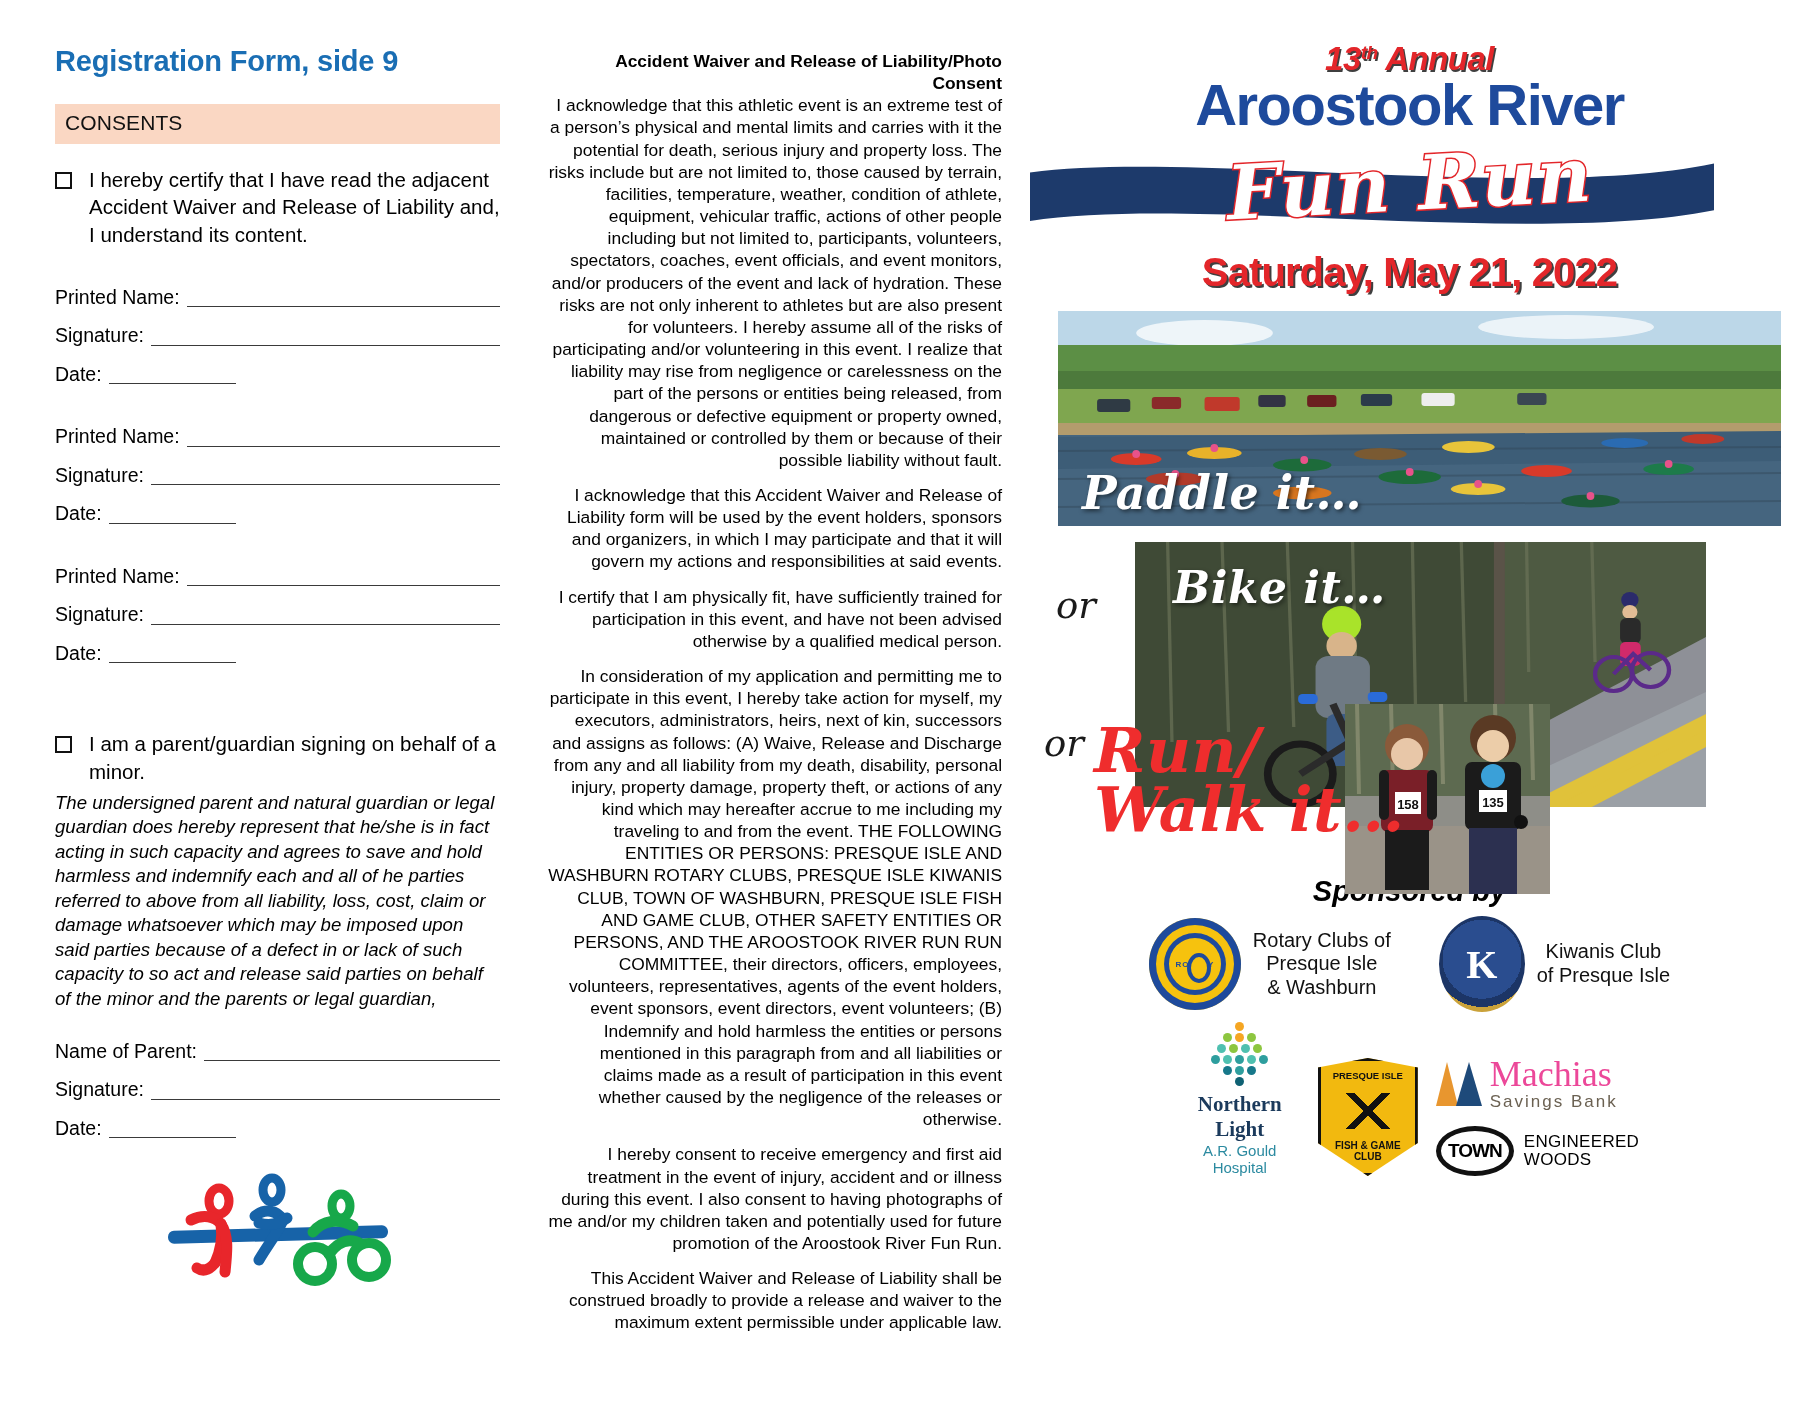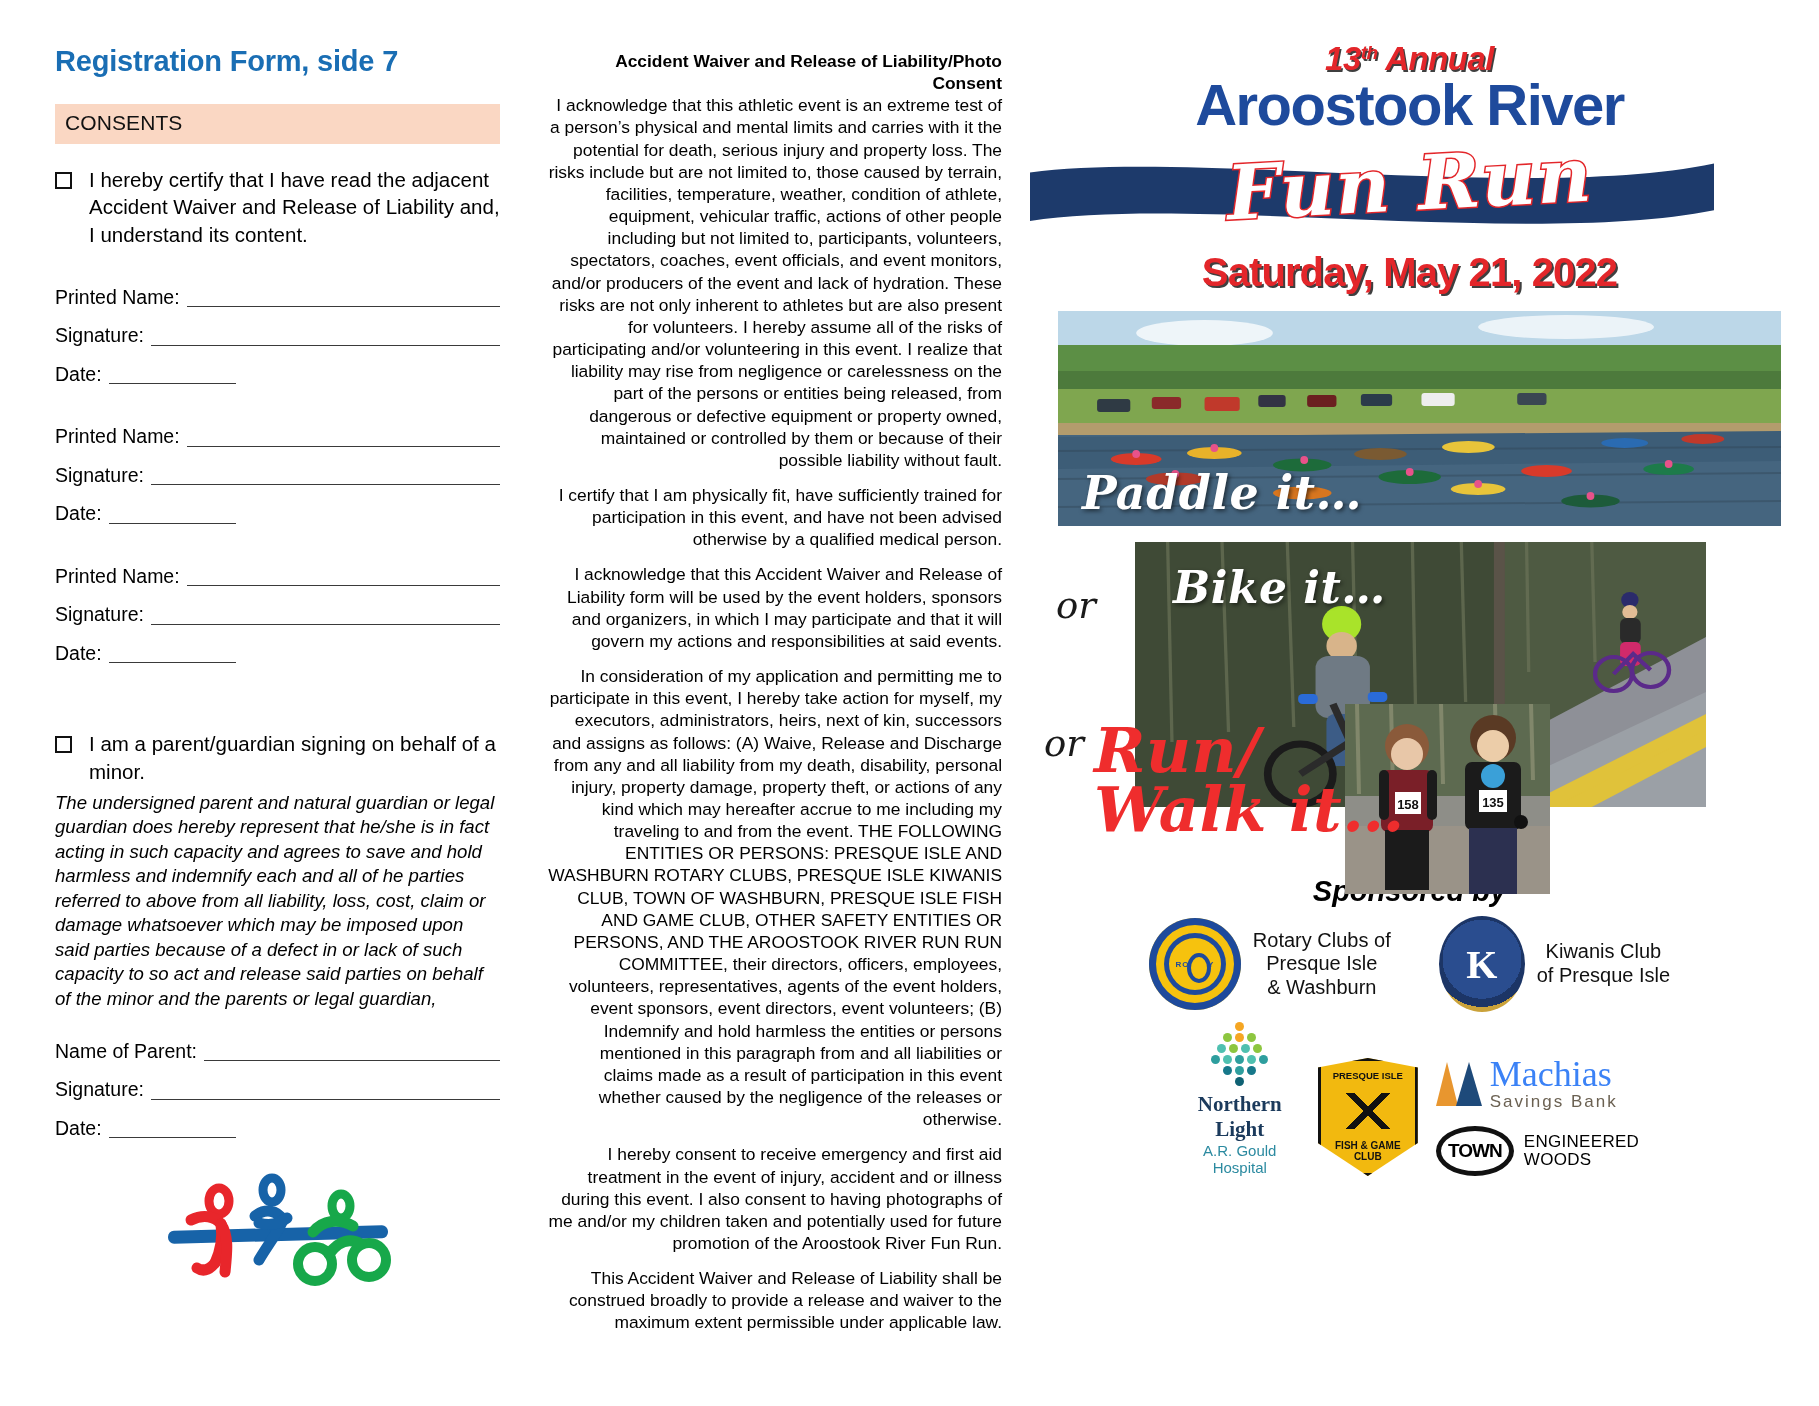--- a/index.html
+++ b/index.html
@@ -132,40 +132,40 @@
   .fg-mid{width:58px;height:36px;background:
      linear-gradient(45deg,transparent 45%,#111 45% 55%,transparent 55%),
      linear-gradient(-45deg,transparent 45%,#111 45% 55%,transparent 55%);}
 
   .machias{display:flex;align-items:center;gap:8px;}
   .mach-mark{width:46px;height:44px;position:relative;}
   .mach-mark .a{position:absolute;left:0;bottom:0;width:0;height:0;
     border-left:11px solid transparent;border-right:11px solid transparent;border-bottom:44px solid #e8962f;}
   .mach-mark .b{position:absolute;right:0;bottom:0;width:0;height:0;
     border-left:13px solid transparent;border-right:13px solid transparent;border-bottom:44px solid #1e4a7a;}
-  .mach-txt .m1{font-family:"Liberation Serif",serif;font-size:36px;color:#3b82f6;line-height:1;}
+  .mach-txt .m1{font-family:"Liberation Serif",serif;font-size:36px;color:#ec4899;line-height:1;}
   .mach-txt .m2{font-size:17px;color:#6b6152;letter-spacing:2px;}
 
   .huber{display:flex;align-items:center;gap:10px;}
   .hub-circle{width:78px;height:50px;border:5px solid #111;border-radius:50%;
     display:flex;align-items:center;justify-content:center;font-weight:bold;font-size:19px;letter-spacing:-1px;}
   .hub-txt{font-weight:normal;font-size:17px;line-height:1.05;letter-spacing:0.3px;}
 
   .paddle-photo{background:#3d5f78;}
   .bike-photo{background:#6f7a63;}
   .run-photo{background:#22c55e;}
 </style>
 </head>
 <body>
 
 <div class="page">
 
   <div class="col-left">
 
-    <h1 class="form-title">Registration Form, side 7</h1>
+    <h1 class="form-title">Registration Form, side 9</h1>
 
     <div class="consents-bar">CONSENTS</div>
 
     <div class="consent-row">
       <span class="checkbox"></span>
       <span class="consent-text">I hereby certify that I have read the adjacent Accident Waiver and Release of Liability and, I understand its content.</span>
     </div>
 
     <div class="blockgap"></div>
 
@@ -272,22 +272,22 @@
         </g>
       </svg>
     </div>
   </div>
 
   <div class="col-mid">
     <p class="waiver-p first">
       <span class="waiver-title">Accident Waiver and Release of Liability/Photo Consent</span><br>
       <span>I acknowledge that this athletic event is an extreme test of a person’s physical and mental limits and carries with it the potential for death, serious injury and property loss. The risks include but are not limited to, those caused by terrain, facilities, temperature, weather, condition of athlete, equipment, vehicular traffic, actions of other people including but not limited to, participants, volunteers, spectators, coaches, event officials, and event monitors, and/or producers of the event and lack of hydration. These risks are not only inherent to athletes but are also present for volunteers.  I hereby assume all of the risks of participating and/or volunteering in this event. I realize that liability may rise from negligence or carelessness on the part of the persons or entities being released, from dangerous or defective equipment or property owned, maintained or controlled by them or because of their possible liability without fault.</span>
     </p>
+    <p class="waiver-p">I acknowledge that this Accident Waiver and Release of Liability form will be used by the event holders, sponsors and organizers, in which I may participate and that it will govern my actions and responsibilities at said events.</p>
     <p class="waiver-p">I certify that I am physically fit, have sufficiently trained for participation in this event, and have not been advised otherwise by a qualified medical person.</p>
-    <p class="waiver-p">I acknowledge that this Accident Waiver and Release of Liability form will be used by the event holders, sponsors and organizers, in which I may participate and that it will govern my actions and responsibilities at said events.</p>
     <p class="waiver-p">In consideration of my application and permitting me to participate in this event, I hereby take action for myself, my executors, administrators, heirs, next of kin, successors and assigns as follows:  (A) Waive, Release and Discharge from any and all liability from my death, disability, personal injury, property damage, property theft, or actions of any kind which may hereafter accrue to me including my traveling to and from the event. THE FOLLOWING ENTITIES OR PERSONS: PRESQUE ISLE AND WASHBURN ROTARY CLUBS, PRESQUE ISLE KIWANIS CLUB, TOWN OF WASHBURN, PRESQUE ISLE FISH AND GAME CLUB, OTHER SAFETY ENTITIES OR PERSONS, AND THE AROOSTOOK RIVER RUN RUN COMMITTEE, their directors, officers, employees, volunteers, representatives, agents of the event holders, event sponsors, event directors, event volunteers; (B) Indemnify and hold harmless the entities or persons mentioned in this paragraph from and all liabilities or claims made as a result of participation in this event whether caused by the negligence of the releases or otherwise.</p>
     <p class="waiver-p">I hereby consent to receive emergency and first aid treatment in the event of injury, accident and or illness during this event.  I also consent to having photographs of me and/or my children taken and potentially used for future promotion of the Aroostook River Fun Run.</p>
     <p class="waiver-p">This Accident Waiver and Release of Liability shall be construed broadly to provide a release and waiver to the maximum extent permissible under applicable law.</p>
   </div>
 
   <div class="col-right">
 
     <div class="brand">
       <div class="annual">
         <span>13</span><sup>th</sup>

